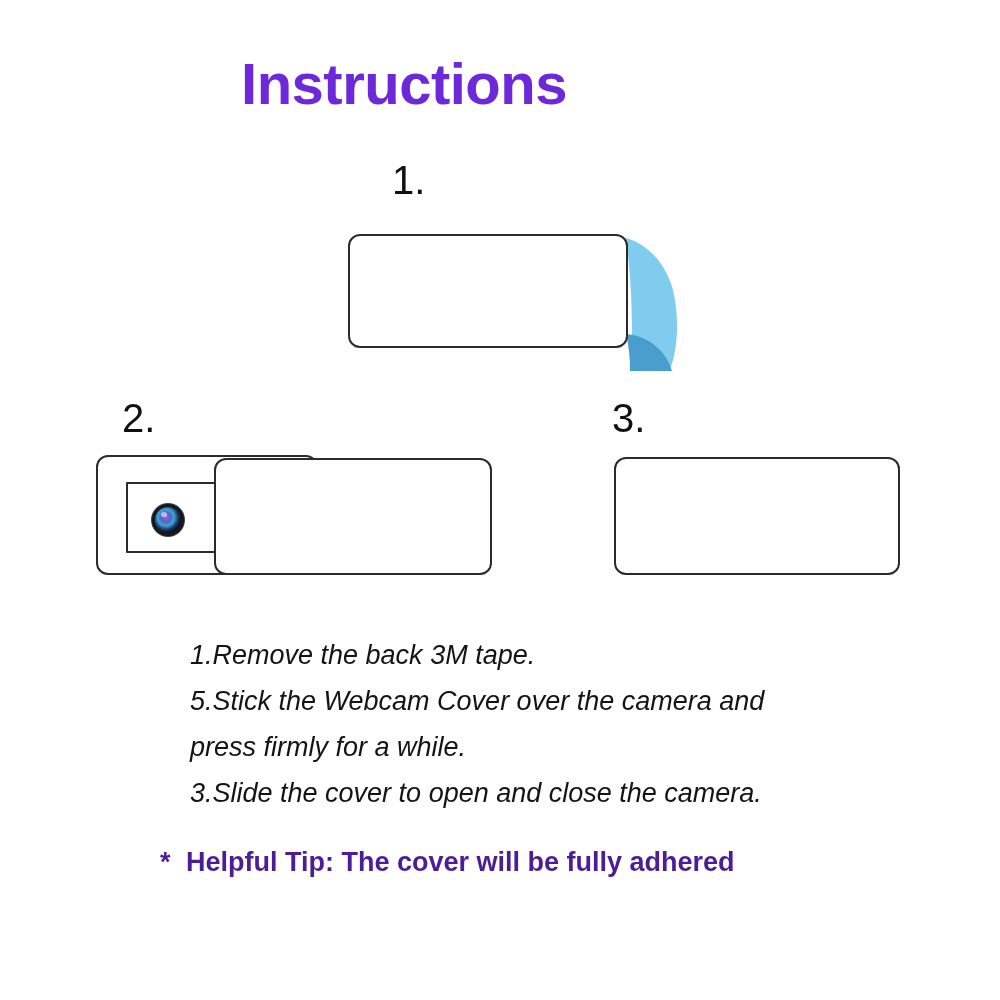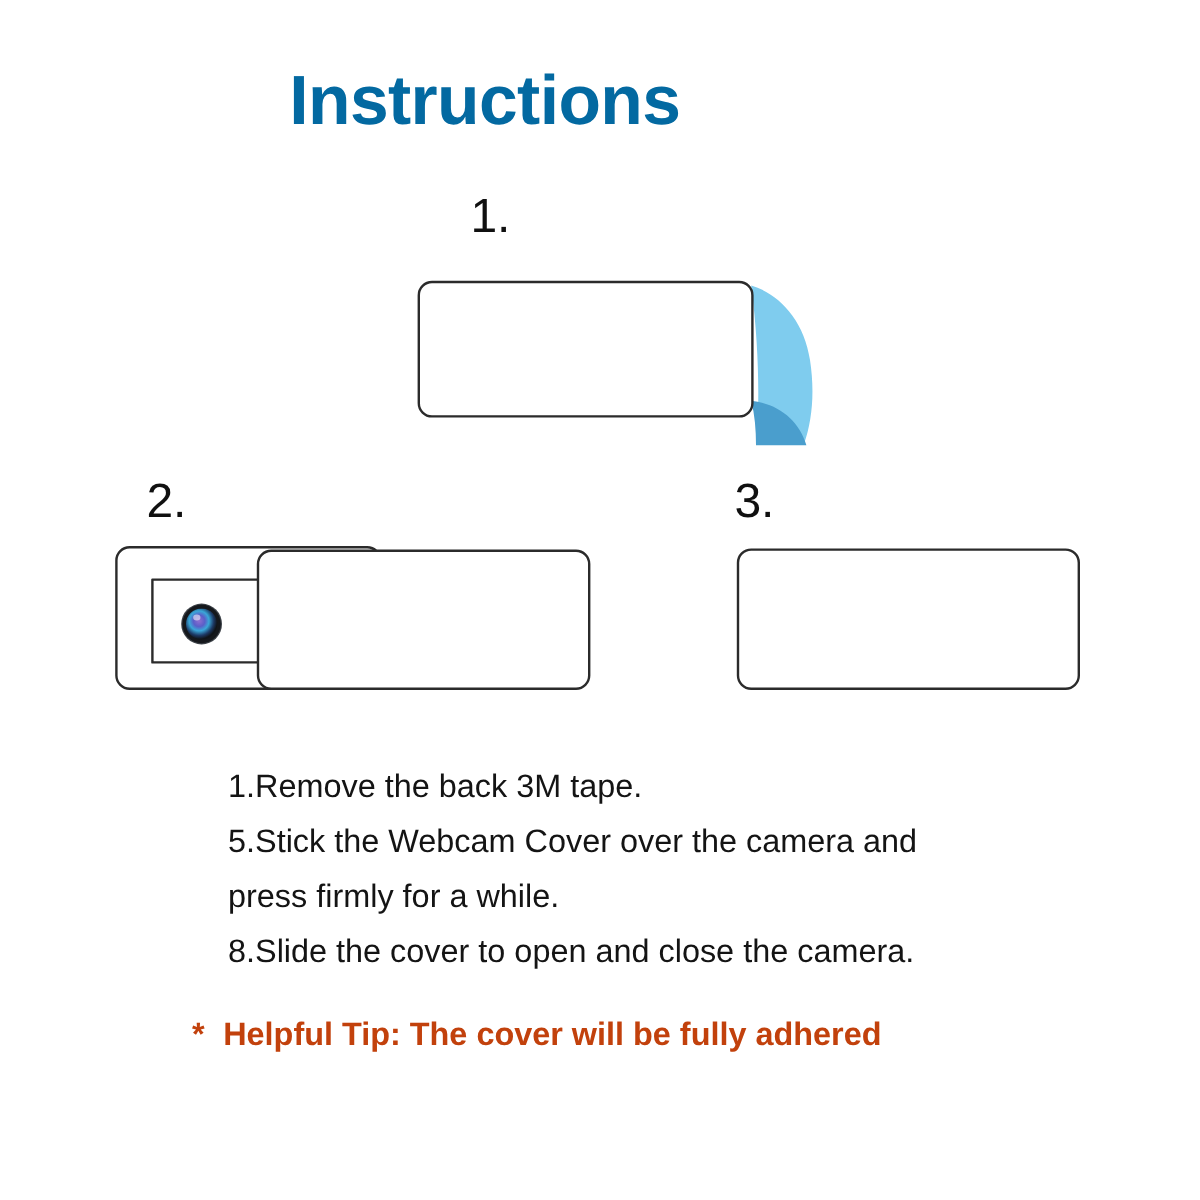--- a/index.html
+++ b/index.html
@@ -26,21 +26,21 @@
   
   .title {
     position: absolute;
     top: 52px;
     left: 0;
     width: 808px;
     text-align: center;
     font-size: 58px;
     font-weight: bold;
     letter-spacing: -0.5px;
-    color: #0369a1;
+    color: #6d28d9;
     line-height: 1.1;
   }
 
   
   .step-num {
     position: absolute;
     font-size: 40px;
     font-weight: 400;
     color: #101010;
     line-height: 1;
@@ -164,32 +164,33 @@
     position: absolute;
     left: 190px;
     top: 632px;
     width: 700px;
   }
   .instructions .line {
     font-size: 27px;
     line-height: 46px;
     color: #141414;
     white-space: nowrap;
+    font-style: italic;
   }
 
   
   .tip {
     position: absolute;
     left: 160px;
     top: 843px;
     width: 760px;
     font-weight: bold;
     font-size: 27px;
     line-height: 38px;
-    color: #c2410c;
+    color: #4c1d95;
   }
   .tip .tip-line-1 {
     white-space: nowrap;
   }
   .tip .tip-line-2 {
     padding-left: 44px;
     white-space: nowrap;
   }
   .tip .star {
     display: inline-block;
@@ -235,21 +236,21 @@
   <div class="step-num step-num-3">3.</div>
 
   <div class="fig3">
     <div class="cover-rect body3"></div>
   </div>
 
   <div class="instructions">
     <div class="line">1.Remove the back 3M tape.</div>
     <div class="line">5.Stick the Webcam Cover over the camera and</div>
     <div class="line">press firmly for a while.</div>
-    <div class="line">8.Slide the cover to open and close the camera.</div>
+    <div class="line">3.Slide the cover to open and close the camera.</div>
   </div>
 
   <div class="tip">
     <div class="tip-line-1">
       <span class="star">*</span><span>Helpful Tip: The cover will be fully adhered</span>
     </div>
   </div>
 
 </div>
 

